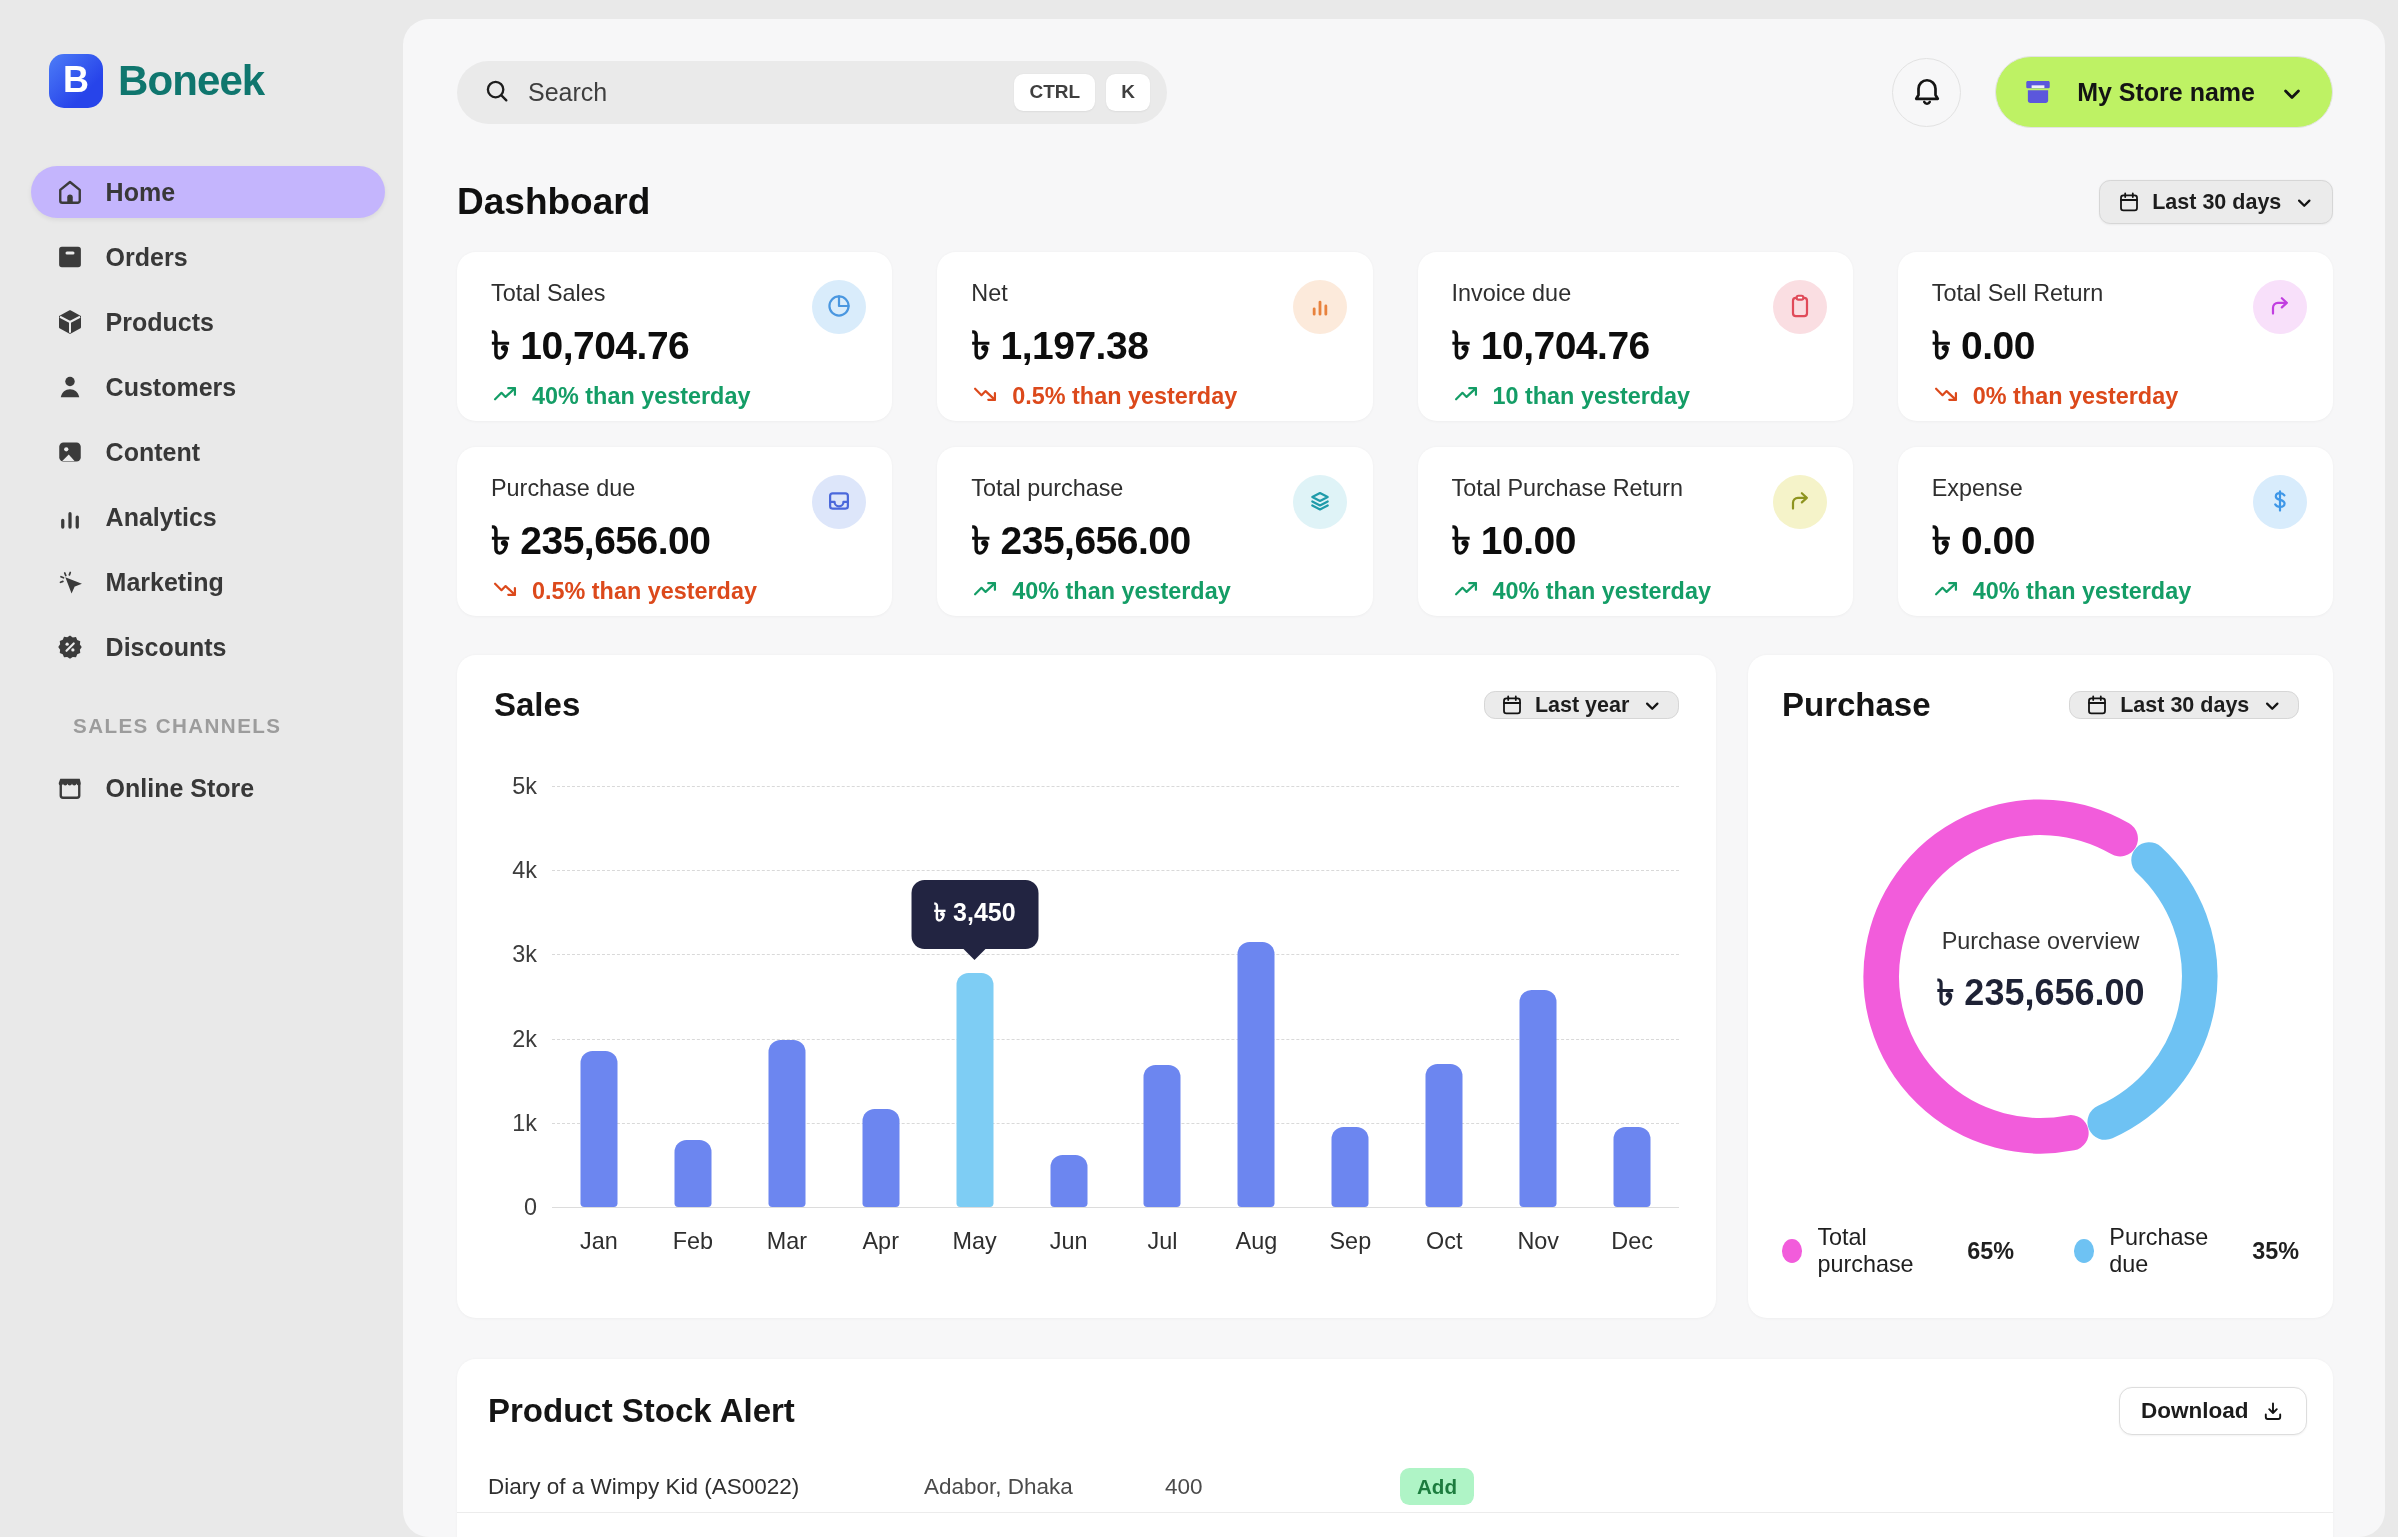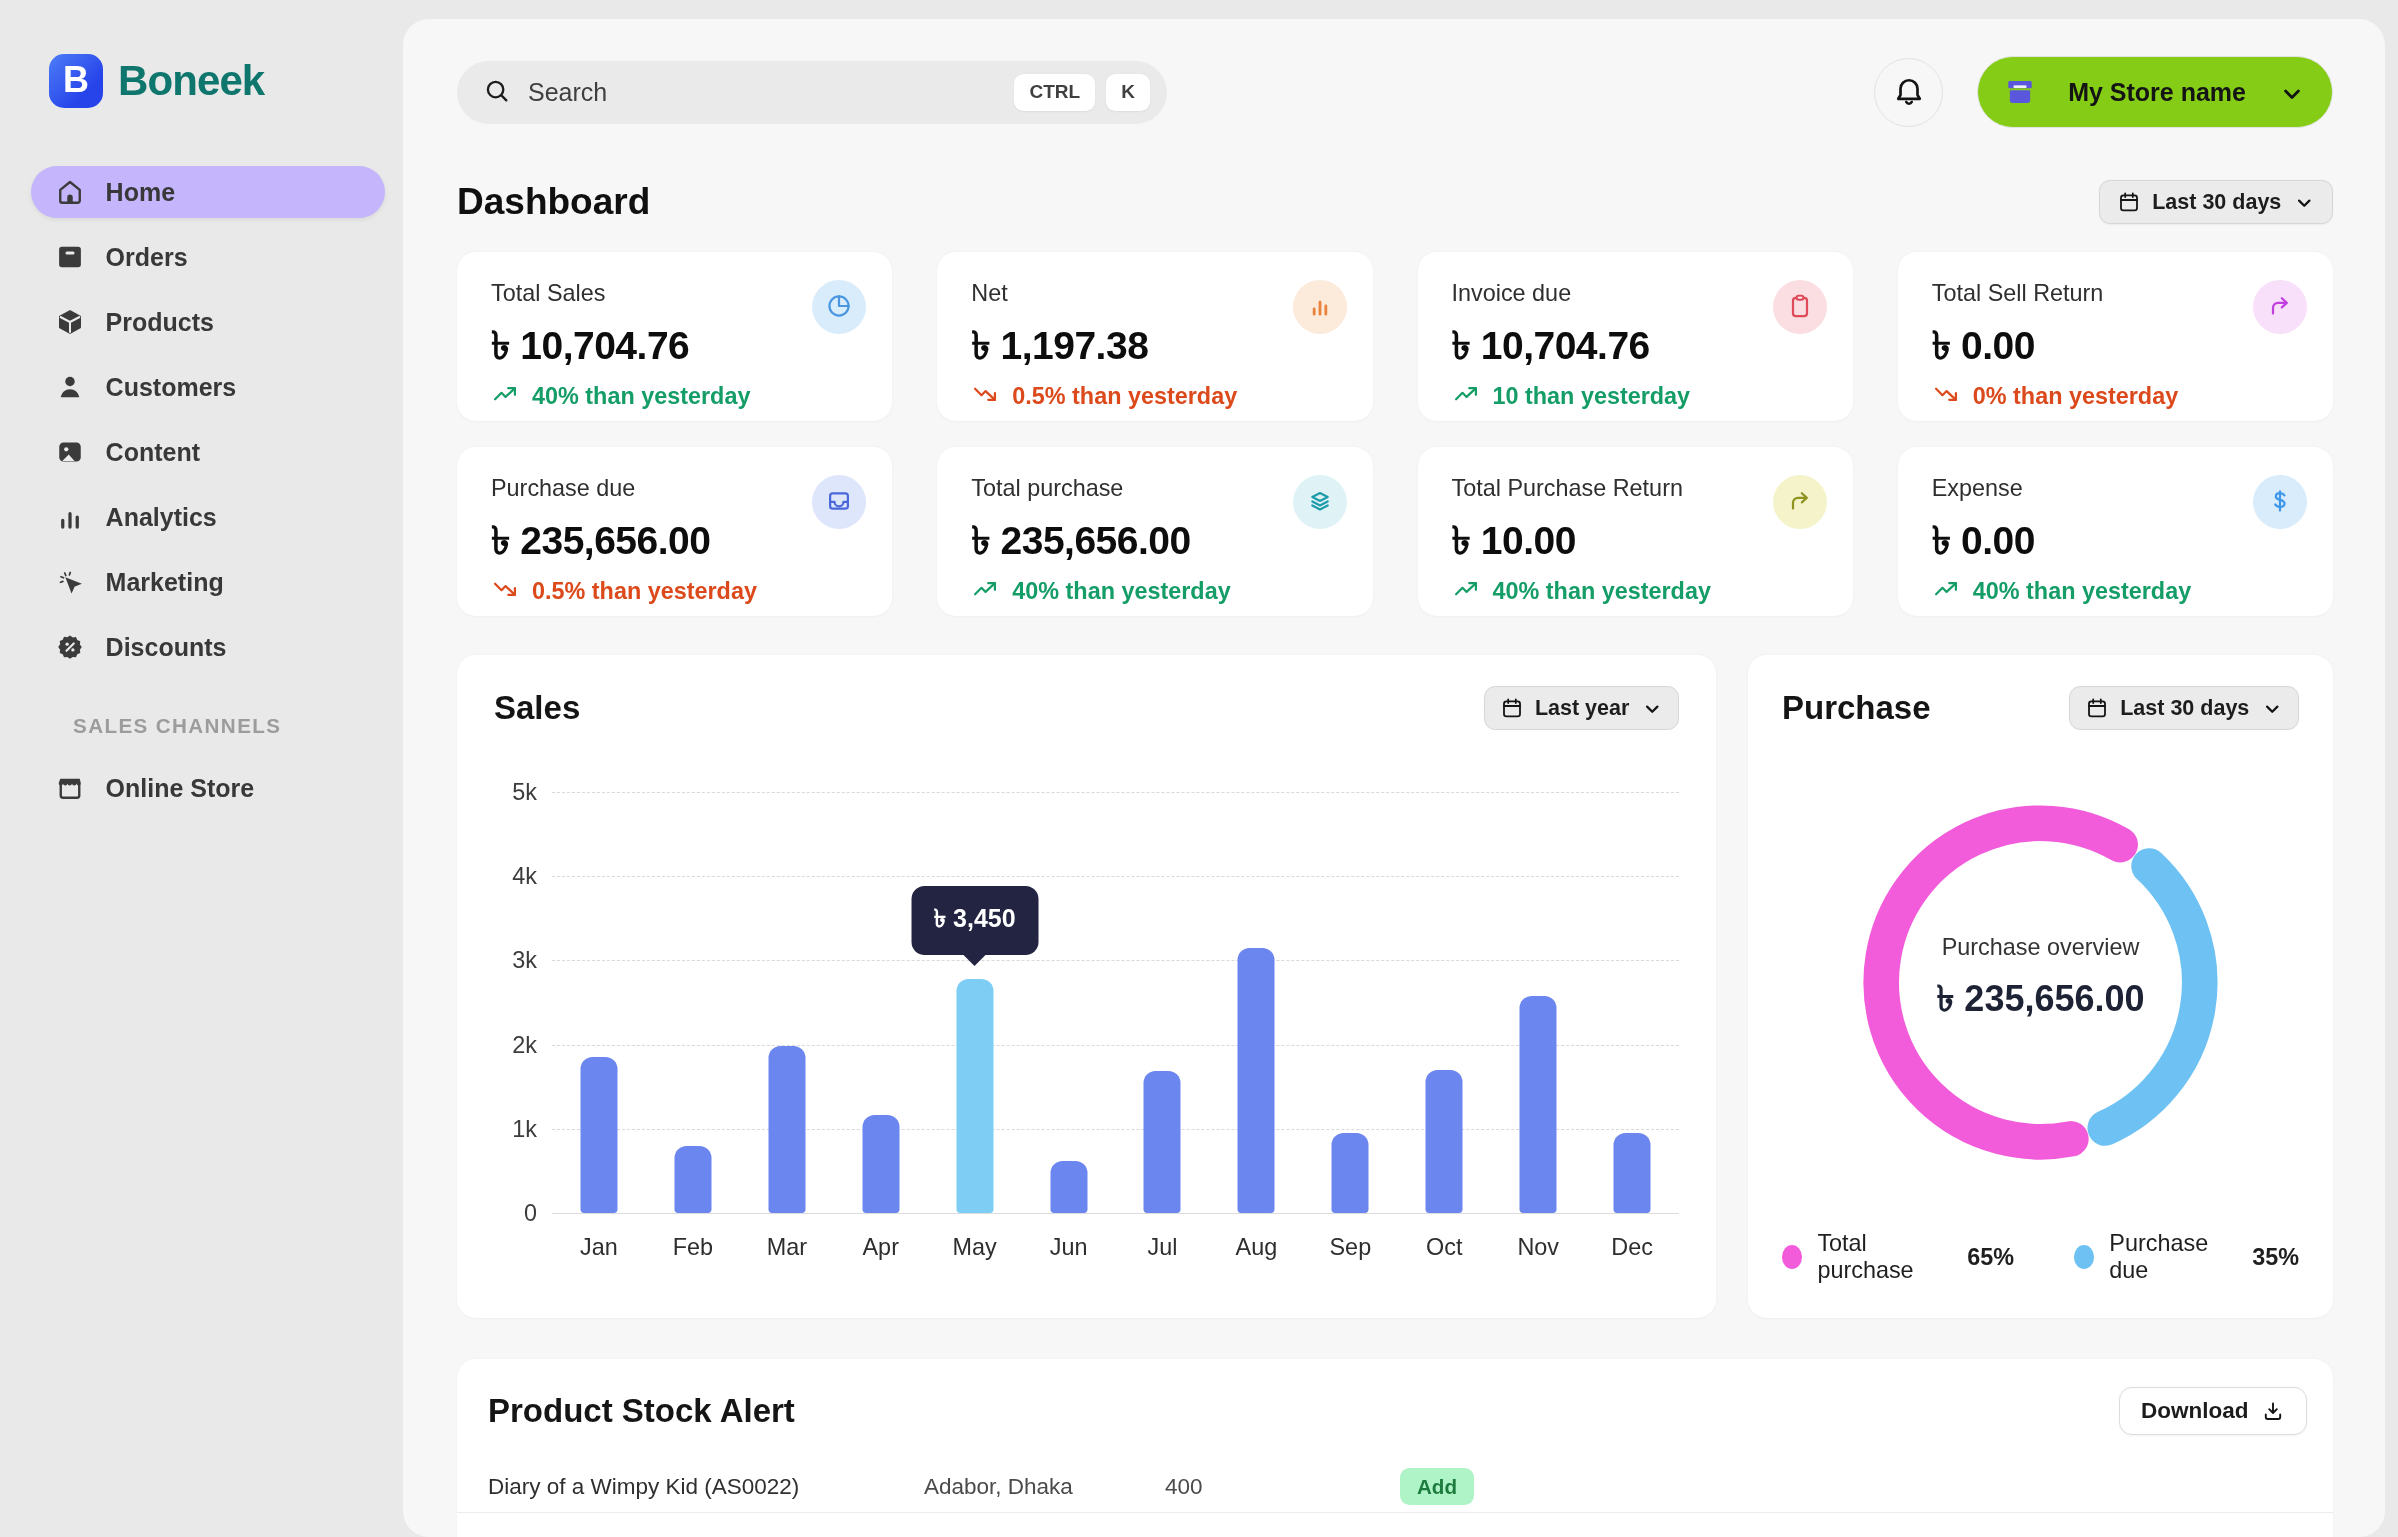--- a/index.html
+++ b/index.html
@@ -33,22 +33,22 @@
   .searchbar .ic svg { width:28px; height:28px; }
   .searchbar input { flex:1; border:none; outline:none; background:transparent;
     font-size:25px; color:#3f3f3f; font-family:"Liberation Sans",sans-serif; }
   .searchbar input::placeholder { color:#3f3f3f; opacity:1; }
   .key { background:#fff; border-radius:9.4px; padding:7.5px 15px; font-size:19px; font-weight:600;
     color:#3f3f3f; box-shadow:0 0.9px 1.9px rgba(0,0,0,.06); }
   .topbar-right { margin-left:auto; display:flex; align-items:center; gap:34px; }
   .bell-btn { width:69px; height:69px; border-radius:50%; border:1.9px solid #E2E2E2;
     display:flex; align-items:center; justify-content:center; cursor:pointer; }
   .bell-btn svg { width:34px; height:34px; }
-  .store-btn { height:72px; border-radius:936px; border:1.9px solid #E3E3E3; background:#84cc16;
-    display:flex; align-items:center; gap:32px; padding:0 26px; cursor:pointer; }
+  .store-btn { height:72px; border-radius:936px; border:1.9px solid #E3E3E3; background:#bef264;
+    display:flex; align-items:center; gap:23px; padding:0 26px; cursor:pointer; }
   .store-btn .label { font-size:25px; font-weight:700; color:#141414; }
   .store-btn svg { width:32px; height:32px; }
 
   .page-head { margin-top:52px; display:flex; align-items:center; }
   .page-title { font-size:37px; font-weight:800; color:#101010; }
   .date-btn { margin-left:auto; height:44px; display:flex; align-items:center; gap:11.2px;
     background:#EBEBEB; border:1.9px solid #D6D6D6; border-radius:11.2px; padding:0 17px;
     font-size:21.5px; font-weight:600; color:#1d1d1d; cursor:pointer; box-shadow:0 0.9px 1.9px rgba(0,0,0,.05); }
   .date-btn svg { width:24px; height:24px; }
 
@@ -63,21 +63,21 @@
   .stat-icon { position:absolute; top:28px; right:26px; width:54px; height:54px; border-radius:50%;
     display:flex; align-items:center; justify-content:center; }
   .stat-icon svg { width:28px; height:28px; }
 
   
   .charts { margin-top:39px; display:flex; gap:32px; }
   .card { background:#fff; border-radius:19px; box-shadow:0 0.9px 2.8px rgba(0,0,0,.04); }
   .sales-card { flex:1; height:663px; padding:31px 37px; }
   .card-head { display:flex; align-items:center; }
   .card-title { font-size:33px; font-weight:800; color:#151515; }
-  .small-date-btn { margin-left:auto; height:44px; display:flex; align-items:center; gap:11.2px;
+  .small-date-btn { margin-left:auto; height:28px; display:flex; align-items:center; gap:11.2px;
     background:#EBEBEB; border:1.9px solid #D6D6D6; border-radius:11.2px; padding:0 15px;
     font-size:21.5px; font-weight:600; color:#1d1d1d; cursor:pointer; }
   .small-date-btn svg { width:24px; height:24px; }
 
   .chart-wrap { margin-top:62px; display:flex; }
   .y-axis { width:58px; position:relative; height:421px; flex:0 0 58px; }
   .y-tick { position:absolute; right:15px; transform:translateY(-50%); font-size:23.4px; color:#3c3c3c; }
   .plot { flex:1; position:relative; height:421px; }
   .gridline { position:absolute; left:0; right:0; border-top:1.9px dashed #D9D9D9; }
   .gridline.base { border-top:1.9px solid #DCDCDC; }

